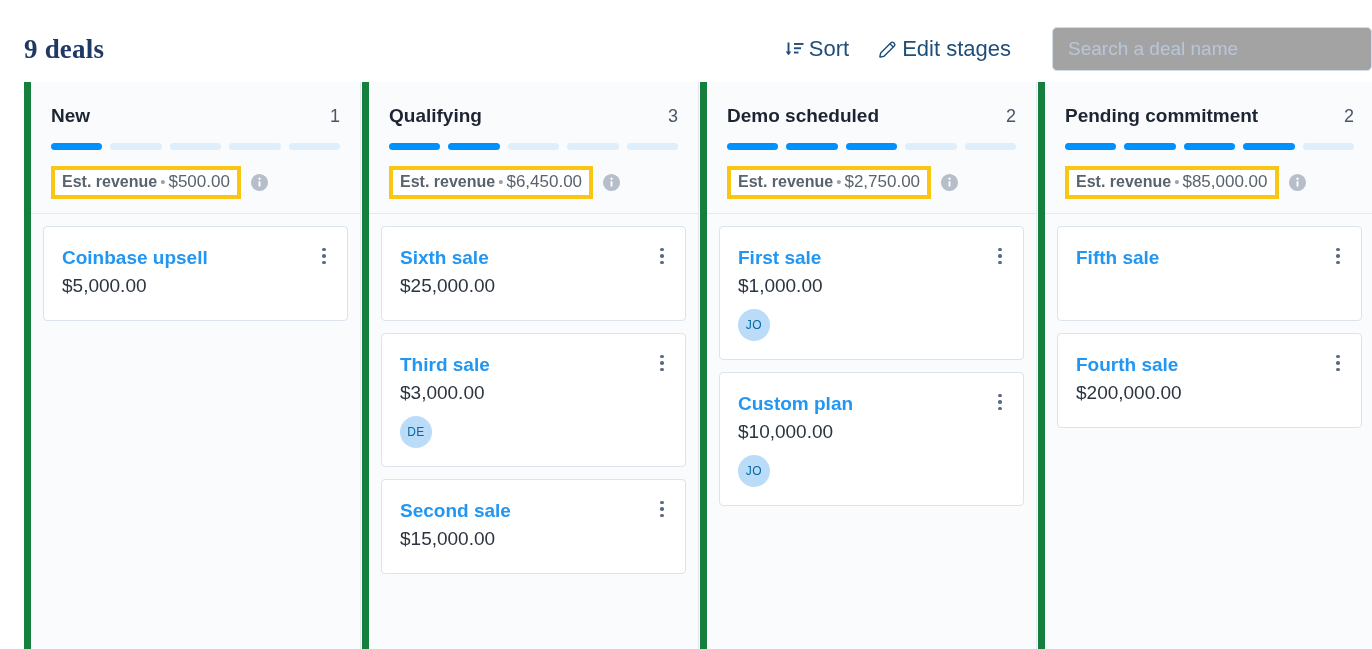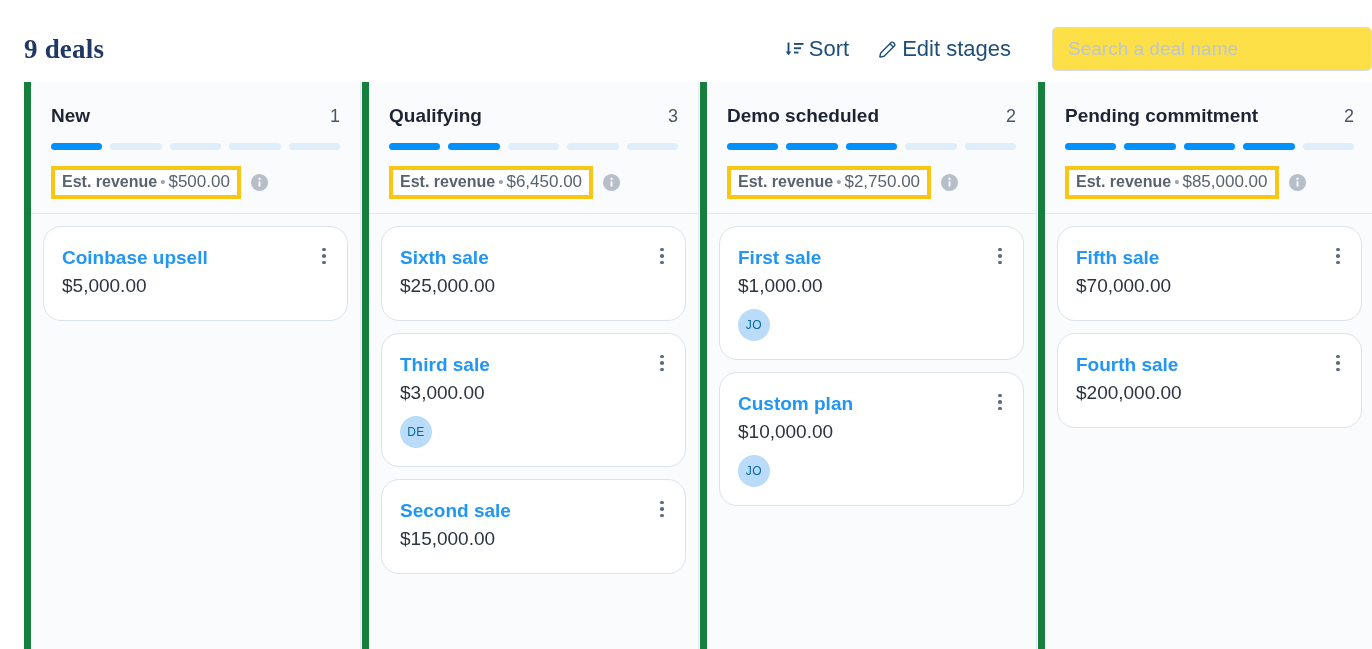--- a/index.html
+++ b/index.html
@@ -50,21 +50,21 @@
   .search-input {
     width: 320px;
     height: 44px;
     border: 1px solid #d3dce8;
     border-radius: 5px;
     padding: 0 15px;
     font-size: 19px;
     color: #48525e;
     font-family: "Liberation Sans", sans-serif;
     outline: none;
-    background: #fde047;
+    background: #a3a3a3;
   }
   .search-input::placeholder { color: #b9c6da; }
 
   
   .board {
     display: flex;
     height: 567px;
     padding: 0 0 0 24px;
     gap: 0px;
     align-items: stretch;
@@ -145,21 +145,21 @@
     flex: 1;
     padding: 12px 12px 0 12px;
     display: flex;
     flex-direction: column;
     gap: 12px;
     overflow: hidden;
   }
   .deal-card {
     background: #ffffff;
     border: 1px solid #dbe3ec;
-    border-radius: 18px;
+    border-radius: 4px;
     padding: 20px 18px 18px 18px;
     position: relative;
     min-height: 95px;
     cursor: pointer;
   }
   .deal-name {
     font-size: 19px;
     font-weight: bold;
     color: #2196f3;
     margin-bottom: 6px;
@@ -413,21 +413,20 @@
               <circle cx="10" cy="10" r="9" fill="#b6bec9"></circle>
               <rect x="9" y="8.4" width="2" height="6" rx="1" fill="#ffffff"></rect>
               <circle cx="10" cy="6" r="1.25" fill="#ffffff"></circle>
             </svg>
           </span>
         </div>
       </div>
       <div class="col-body">
         <div class="deal-card">
           <div class="deal-name">Fifth sale</div>
-          <div class="deal-amount">$70,000.00</div>
           <div class="kebab">
             <i></i>
             <i></i>
             <i></i>
           </div>
         </div>
         <div class="deal-card">
           <div class="deal-name">Fourth sale</div>
           <div class="deal-amount">$200,000.00</div>
           <div class="kebab">

